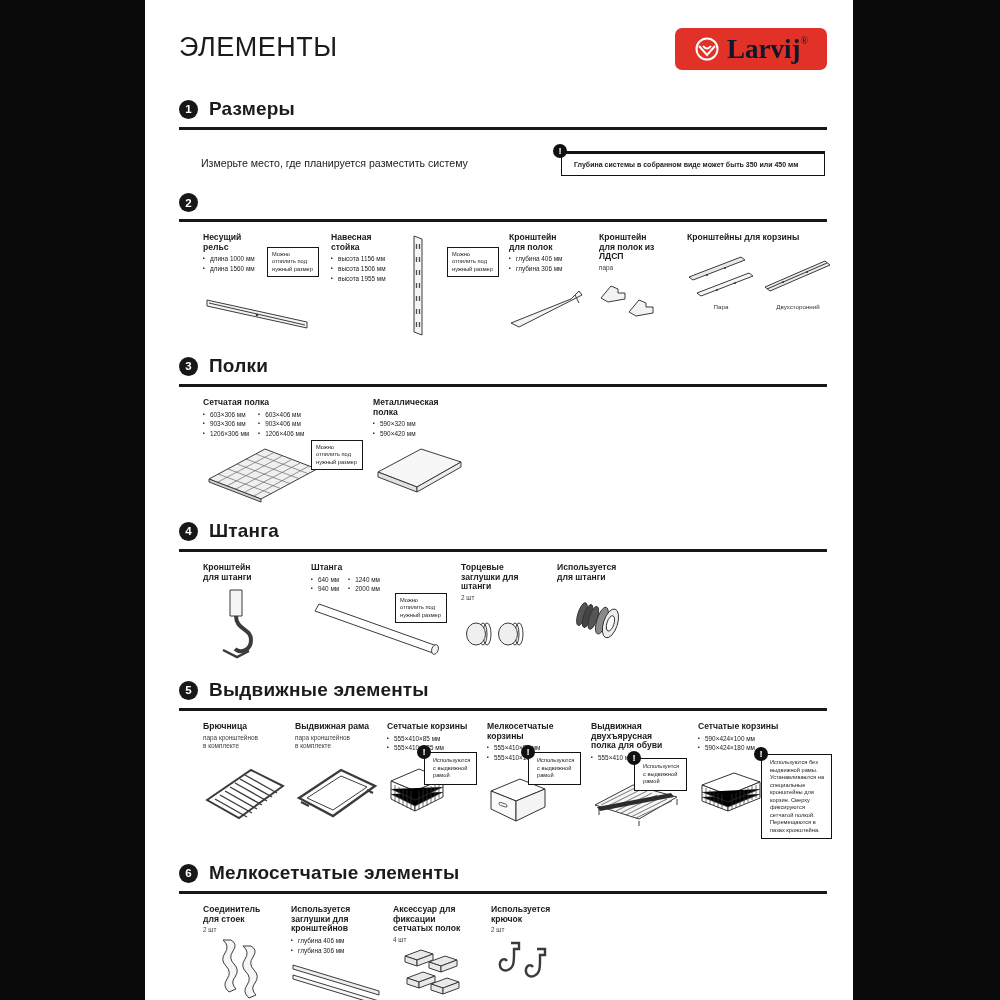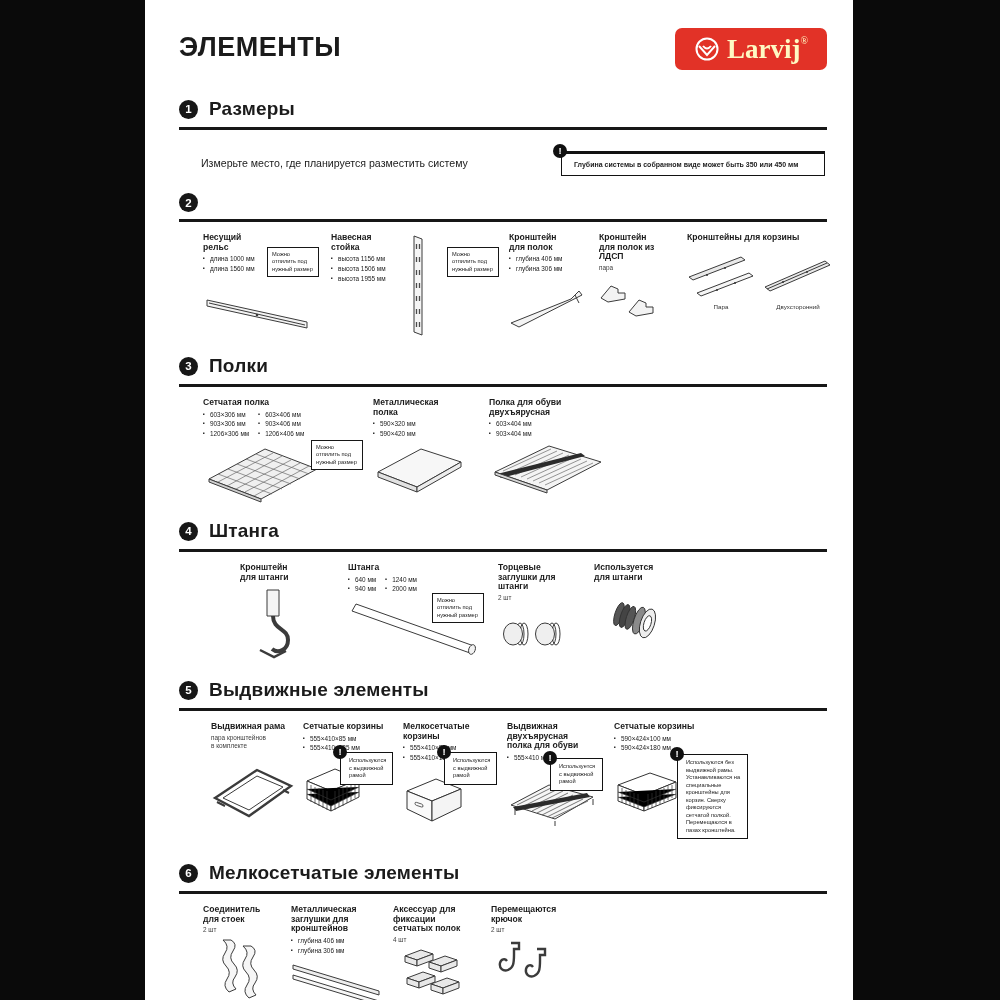--- a/index.html
+++ b/index.html
@@ -2,22 +2,22 @@
 <html><head>
 <meta charset="utf-8">
 <style>
   html,body{margin:0;padding:0;background:#0a0a0a;}
   body{width:1000px;height:1000px;position:relative;font-family:"Liberation Sans",sans-serif;color:#1b1b1b;}
   .canvas{position:absolute;inset:0;background:#0a0a0a;}
   .page{position:absolute;left:145px;top:0;width:708px;height:1000px;background:#ffffff;
         box-sizing:border-box;padding:0 26px 0 34px;overflow:hidden;}
   
   .hdr{display:flex;justify-content:space-between;align-items:flex-start;padding-top:28px;}
-  .page-title{font-size:27px;font-weight:700;letter-spacing:.5px;margin:4px 0 0 0;}
-  .logo{width:152px;height:42px;border-radius:7px;display:flex;align-items:center;justify-content:center;gap:7px;color:#fef9c3;}
+  .page-title{font-size:27px;font-weight:400;letter-spacing:.5px;margin:4px 0 0 0;}
+  .logo{width:152px;height:42px;border-radius:7px;display:flex;align-items:center;justify-content:center;gap:7px;color:#0f172a;}
   .logo-text{font-family:"Liberation Serif",serif;font-weight:700;font-size:27px;line-height:1;}
   .logo-reg{font-size:10px;vertical-align:14px;font-family:"Liberation Serif",serif;}
   
   .sec-head{display:flex;align-items:center;gap:11px;border-bottom:3px solid #171717;padding-bottom:7px;}
   .num{width:19px;height:19px;border-radius:50%;background:#171717;color:#fff;font-size:11.5px;font-weight:700;
        display:flex;align-items:center;justify-content:center;flex:none;}
   .sec-title{font-size:19px;font-weight:800;letter-spacing:.2px;}
   
   .items{display:flex;align-items:flex-start;padding:9px 0 0 22px;position:relative;}
   .vsep{width:2px;flex:none;margin:2px 3px 0 3px;
@@ -197,41 +197,28 @@
         </div>
         <svg class="art" width="92" height="54" viewBox="0 0 92 54" style="margin-top:4px;">
           <polygon points="5,29 48,6 88,19 44,44" fill="#f7f7f7" stroke="#3b3b3b"></polygon>
           <polygon points="5,29 44,44 44,49 5,34" fill="#e2e2e2" stroke="#3b3b3b"></polygon>
           <polygon points="44,44 88,19 88,24 44,49" fill="#ececec" stroke="#3b3b3b"></polygon>
         </svg>
       </div>
       <div class="vsep"></div>
       <div class="vsep"></div>
       <div class="vsep"></div>
-      <div class="col" style="width:134px;">
-        <div class="name" style="width:86px;">Полка для обуви двухъярусная</div>
-        <div class="specs">
-          <div class="spec">603×404 мм</div>
-          <div class="spec">903×404 мм</div>
-        </div>
-        <svg class="art" width="116" height="54" viewBox="0 0 116 54" style="margin-top:1px;">
-          <polygon points="6,32 60,6 112,22 58,50" fill="#f4f4f4" stroke="#3b3b3b"></polygon>
-          <path d="M14,31 L62,9 M20,33 L68,11 M26,35 L74,13 M32,37 L80,15 M38,39 L86,17 M44,41 L92,19 M50,43 L98,21 M56,45 L104,23" stroke="#6a6a6a" stroke-width="0.7"></path>
-          <polygon points="8,34 92,13 96,16 12,38" fill="#2b2b2b"></polygon>
-          <polygon points="6,32 58,50 58,53 6,35" fill="#d7d7d7" stroke="#3b3b3b"></polygon>
-        </svg>
-      </div>
     </div>
 
     <div class="sec-head" style="margin-top:22px;">
       <div class="num">4</div>
       <div class="sec-title">Штанга</div>
     </div>
     <div class="items" style="height:98px;">
-      <div class="col" style="width:100px;margin-left:37px;">
+      <div class="col" style="width:100px;">
         <div class="name" style="width:62px;">Кронштейн для штанги</div>
         <svg class="art" width="44" height="74" viewBox="0 0 44 74" style="margin-top:6px;margin-left:12px;">
           <rect x="15" y="2" width="12" height="26" fill="#f5f5f5" stroke="#3b3b3b"></rect>
           <path d="M21,28 C21,42 36,40 36,52 C36,62 26,66 20,61" fill="none" stroke="#3b3b3b" stroke-width="4"></path>
           <path d="M8,62 l14,7 l12,-6" fill="none" stroke="#3b3b3b" stroke-width="2.5"></path>
         </svg>
       </div>
       <div class="vsep"></div>
       <div class="col" style="width:142px;">
         <div class="name">Штанга</div>
@@ -281,20 +268,28 @@
       </div>
       <div class="vsep"></div>
       <div class="col fill"></div>
     </div>
 
     <div class="sec-head" style="margin-top:20px;">
       <div class="num">5</div>
       <div class="sec-title">Выдвижные элементы</div>
     </div>
     <div class="items" style="height:116px;">
+      <div class="col" style="width:84px;">
+        <div class="name">Брючница</div>
+        <div class="qty" style="width:56px;">пара кронштейнов в комплекте</div>
+        <svg class="art" width="84" height="64" viewBox="0 0 84 64" style="margin-top:10px;">
+          <polygon points="4,40 48,10 80,26 36,58" fill="none" stroke="#3b3b3b" stroke-width="2"></polygon>
+          <path d="M12,39 L44,57 M17,35 L49,53 M22,31 L54,49 M27,27 L59,45 M32,23 L64,41 M37,19 L69,37 M42,15 L74,33" stroke="#3b3b3b" stroke-width="1.4"></path>
+        </svg>
+      </div>
       <div class="vsep"></div>
       <div class="col" style="width:84px;">
         <div class="name">Выдвижная рама</div>
         <div class="qty" style="width:56px;">пара кронштейнов в комплекте</div>
         <svg class="art" width="84" height="60" viewBox="0 0 84 60" style="margin-top:12px;">
           <polygon points="4,36 46,8 80,24 38,54" fill="none" stroke="#3b3b3b" stroke-width="2.4"></polygon>
           <polygon points="12,36 46,14 72,25 38,48" fill="none" stroke="#3b3b3b" stroke-width="1"></polygon>
           <path d="M6,40 l8,4 M72,28 l6,3" stroke="#3b3b3b" stroke-width="2"></path>
         </svg>
       </div>
@@ -380,21 +375,21 @@
       <div class="col" style="width:80px;">
         <div class="name" style="width:60px;">Соединитель для стоек</div>
         <div class="qty">2 шт</div>
         <svg class="art" width="46" height="66" viewBox="0 0 46 66" style="margin-top:4px;margin-left:12px;">
           <path d="M8,2 q7,6 2,13 q-5,7 1,13 q6,6 1,13 q-5,7 2,13 l7,-3 q-6,-6 -1,-12 q5,-7 -1,-13 q-6,-6 -1,-13 q5,-7 -2,-11 z" fill="#f6f6f6" stroke="#3b3b3b"></path>
           <path d="M28,8 q7,6 2,13 q-5,7 1,13 q6,6 1,13 q-5,7 2,13 l7,-3 q-6,-6 -1,-12 q5,-7 -1,-13 q-6,-6 -1,-13 q5,-7 -2,-11 z" fill="#f6f6f6" stroke="#3b3b3b"></path>
         </svg>
       </div>
       <div class="vsep"></div>
       <div class="col" style="width:94px;">
-        <div class="name" style="width:76px;">Металлическая заглушки для кронштейнов</div>
+        <div class="name" style="width:76px;">Используется заглушки для кронштейнов</div>
         <div class="specs">
           <div class="spec">глубина 406 мм</div>
           <div class="spec">глубина 306 мм</div>
         </div>
         <svg class="art" width="92" height="48" viewBox="0 0 92 48" style="margin-top:0;">
           <polygon points="2,10 88,36 88,40 2,14" fill="#ededed" stroke="#3b3b3b"></polygon>
           <polygon points="2,20 88,46 88,50 2,24" fill="#f6f6f6" stroke="#3b3b3b"></polygon>
         </svg>
       </div>
       <div class="vsep"></div>
@@ -413,21 +408,21 @@
               <polygon points="4,32 16,36 16,42 4,38"></polygon>
               <polygon points="16,36 32,30 32,36 16,42"></polygon>
             <polygon points="28,38 44,32 56,36 40,42"></polygon>
               <polygon points="28,38 40,42 40,48 28,44"></polygon>
               <polygon points="40,42 56,36 56,42 40,48"></polygon>
           </g>
         </svg>
       </div>
       <div class="vsep"></div>
       <div class="col" style="width:84px;">
-        <div class="name" style="width:70px;">Перемещаются крючок</div>
+        <div class="name" style="width:70px;">Используется крючок</div>
         <div class="qty">2 шт</div>
         <svg class="art" width="62" height="52" viewBox="0 0 62 52" style="margin-top:6px;margin-left:6px;">
           <path d="M14,3 h8 v6 h-5 v6 c0,9 -1,13 -6,15 c-5,2 -9,-2 -8,-7 c1,-4 5,-5 7,-2" fill="none" stroke="#3b3b3b" stroke-width="2.4"></path>
           <path d="M40,9 h8 v6 h-5 v6 c0,9 -1,13 -6,15 c-5,2 -9,-2 -8,-7 c1,-4 5,-5 7,-2" fill="none" stroke="#3b3b3b" stroke-width="2.4"></path>
         </svg>
       </div>
       <div class="vsep"></div>
       <div class="col fill"></div>
     </div>
 

